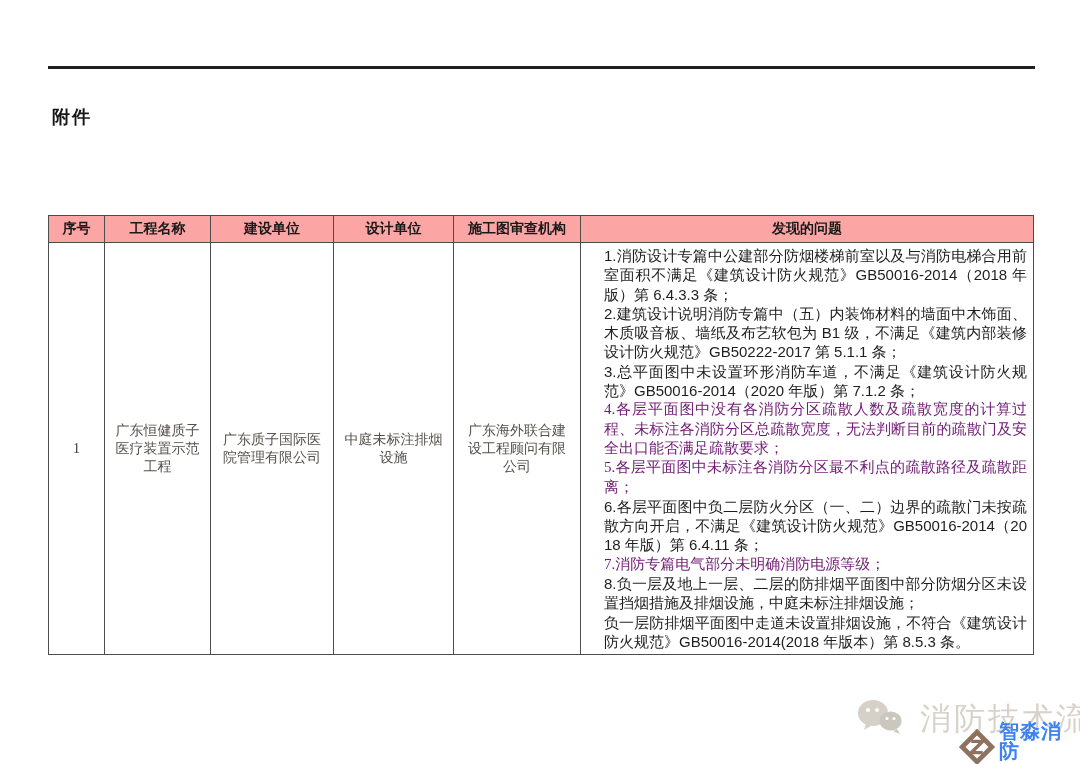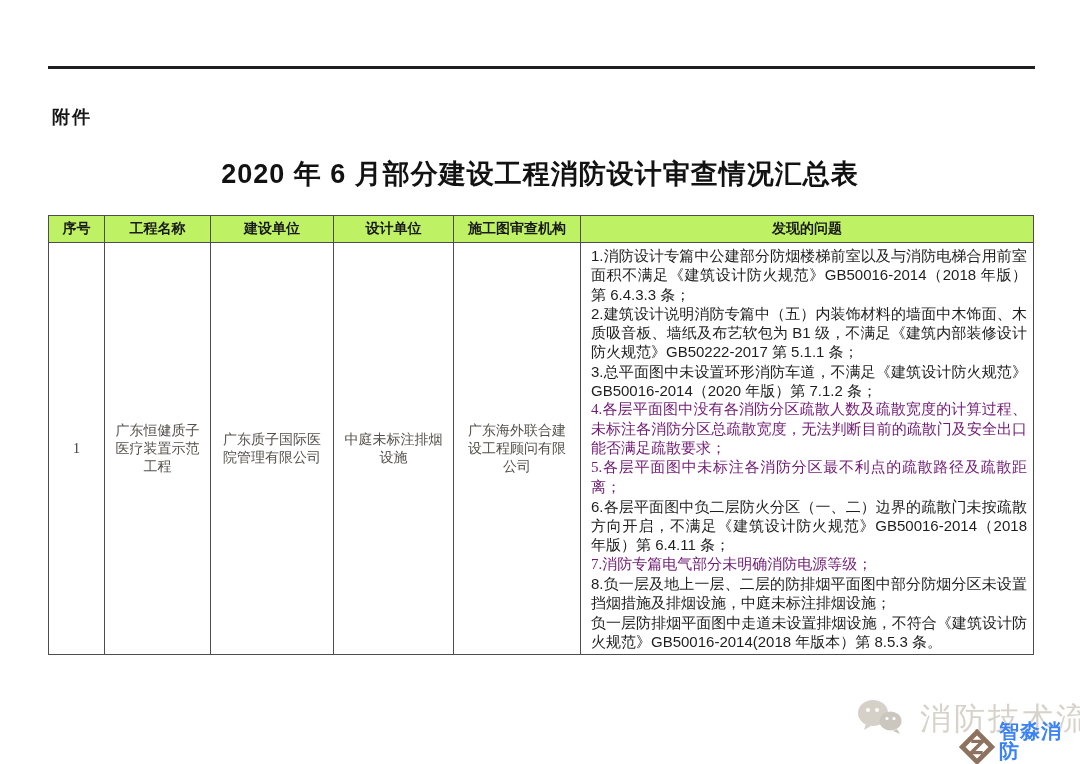--- a/index.html
+++ b/index.html
@@ -37,40 +37,40 @@
     table-layout:fixed;
   }
   .review-table th, .review-table td {
     border:1px solid #4d4d4d;
     vertical-align:middle;
   }
   .review-table th {
     height:27px;
     font-size:14px; font-weight:700; color:#1a1a1a;
     text-align:center;
-    background:#bef264;
+    background:#fca5a5;
   }
   .review-table td { height:405px; }
   td.center-cell {
     text-align:center;
     font-size:14px;
     padding:4px 8px;
   }
   .kai {
     font-family:"Liberation Serif", serif;
     color:#55504b;
   }
   td.index-cell {
     font-family:"Liberation Serif", serif;
     font-size:14px; color:#3c3c3c;
     text-align:center;
   }
   td.problems-cell {
     vertical-align:top;
-    padding:3px 6px 3px 10px;
+    padding:3px 6px 3px 23px;
     overflow:hidden;
   }
   td.problems-cell p {
     font-size:15px;
     line-height:19.3px;
     color:#1e1e1e;
     word-break:break-all;
     text-align:justify;
   }
   td.problems-cell p.light {
@@ -106,21 +106,20 @@
 </style>
 </head>
 <body>
 
 <div class="page">
 
   <div class="top-rule"></div>
 
   <div class="attachment-label">附件</div>
 
-  <div class="doc-title">2020 年 6 月部分建设工程消防设计审查情况汇总表</div>
 
   <table class="review-table">
     <colgroup>
       <col style="width:56px">
         <col style="width:106px">
         <col style="width:123px">
       <col style="width:120px">
         <col style="width:127px">
         <col style="width:453px">
     </colgroup>

